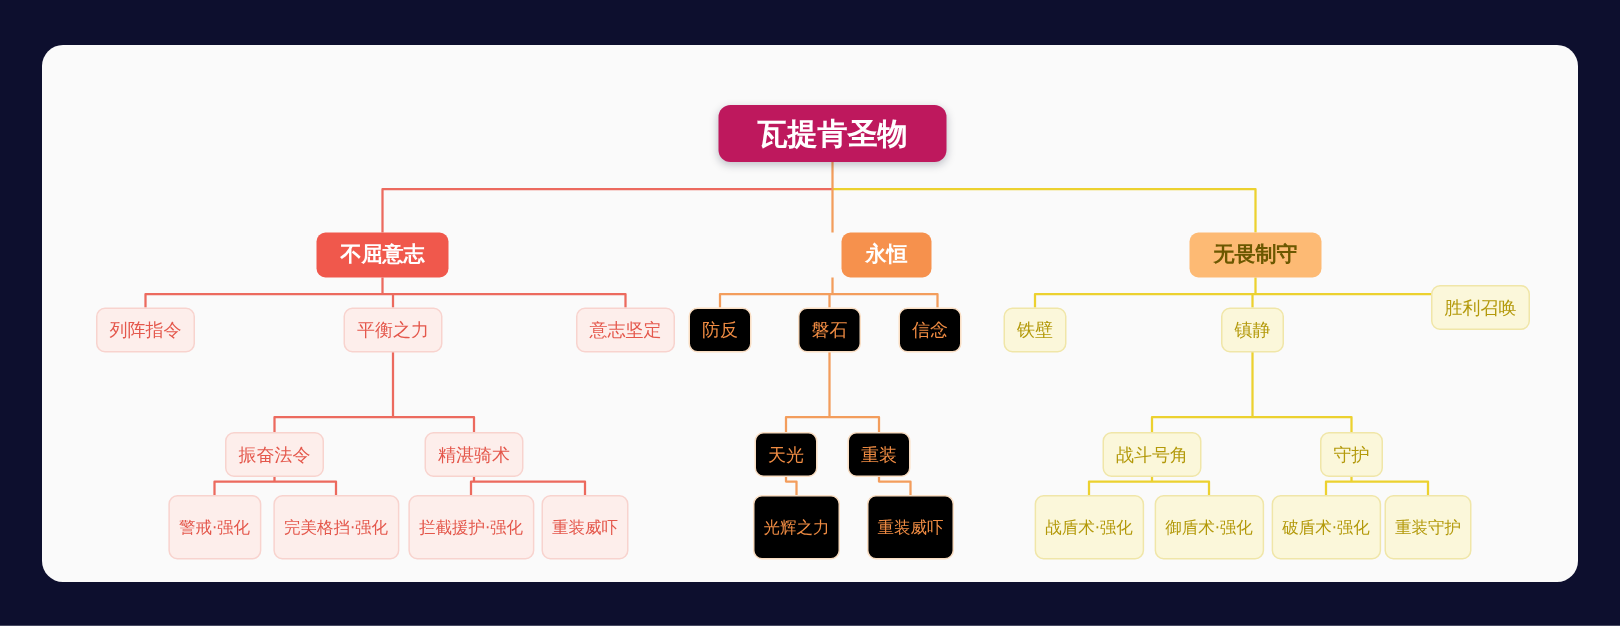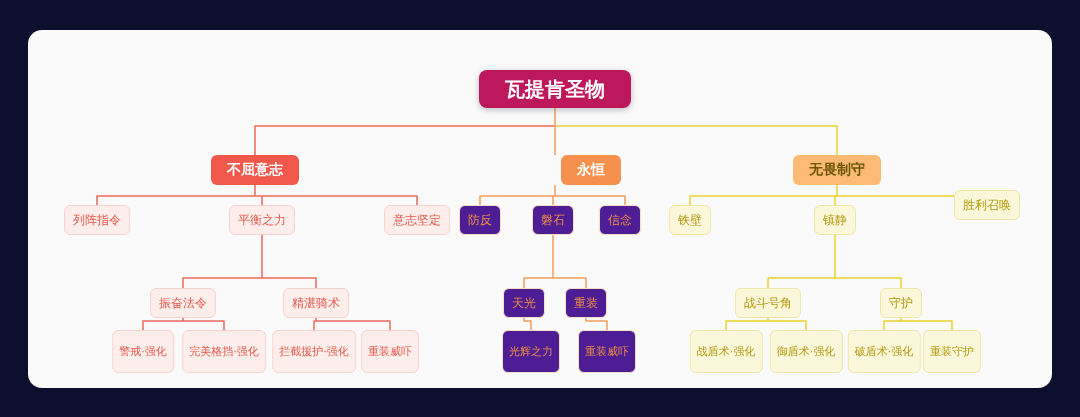--- a/index.html
+++ b/index.html
@@ -46,21 +46,21 @@
   }
   .l1.bg-red{background:#f0584c;}
   .l1.bg-orange{background:#f6914d;margin-left:36px;}
   .l1.bg-yellow{background:#fdba74;color:#6b5800;}
   .leaf{
     height:30px;font-size:12px;
     padding:0 8px;
   }
   .leaf.sm{height:43px;font-size:11px;padding:0 6px;}
   .leaf-red{background:#fdeeeb;color:#e4574b;border:1px solid #f8d3ce;}
-  .leaf-orange{background:#4c1d95;color:#f08c43;border:1px solid #f9ddc2;}
+  .leaf-orange{background:#000000;color:#f08c43;border:1px solid #f9ddc2;}
   .leaf-yellow{background:#fbf7da;color:#b3990a;border:1px solid #f0e6a8;}
 </style>
 </head>
 <body>
 
 <div class="stage">
   <div class="card"></div>
 
   <svg class="wires" viewBox="0 0 1080 417" fill="none" stroke-width="1.5" stroke-linejoin="round">
 

